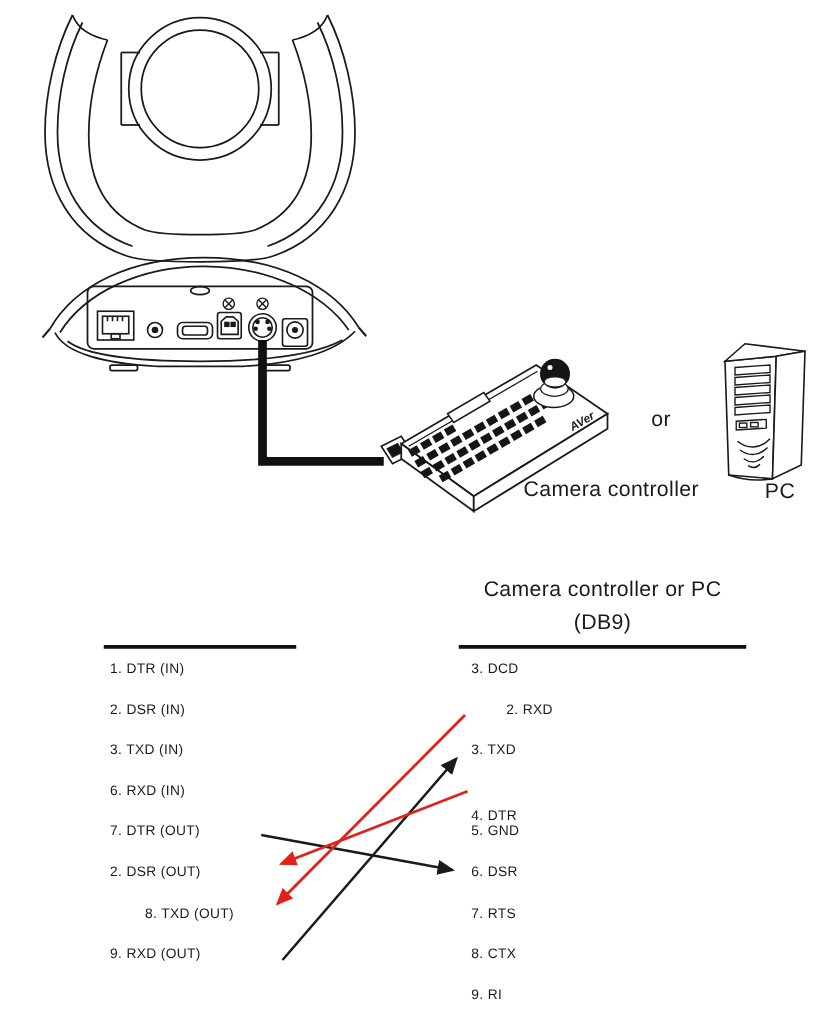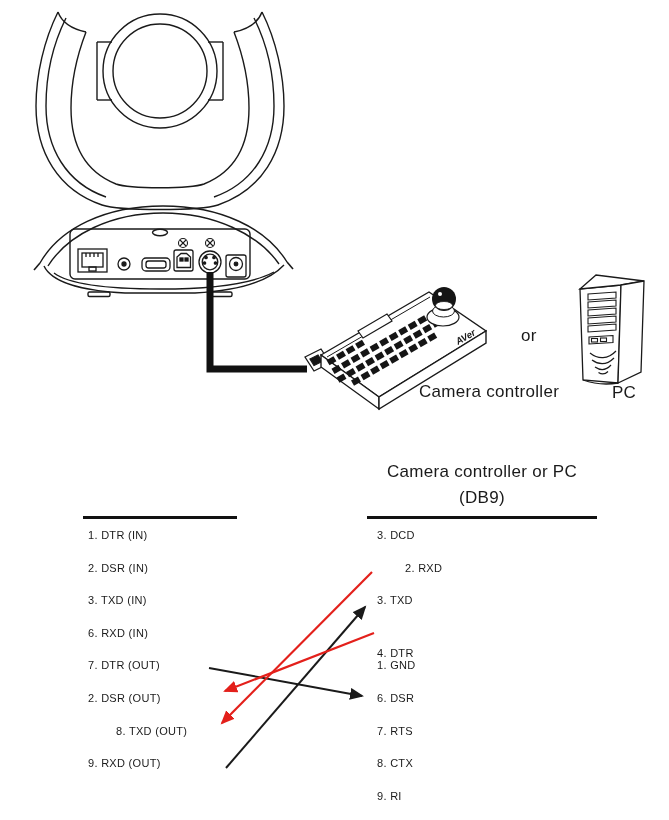--- a/index.html
+++ b/index.html
@@ -218,19 +218,19 @@
 <div class="pin" style="left:88px;top:624px;text-align:right;">6. RXD (IN)</div>
 <div class="pin" style="left:88px;top:656px;">7. DTR (OUT)</div>
 <div class="pin" style="left:88px;top:689px;">2. DSR (OUT)</div>
 <div class="pin" style="left:88px;top:722px;margin-left:28px;">8. TXD (OUT)</div>
 <div class="pin" style="left:88px;top:754px;">9. RXD (OUT)</div>
 
 <div class="pin" style="left:377px;top:526px;">3. DCD</div>
 <div class="pin" style="left:377px;top:559px;margin-left:28px;">2. RXD</div>
 <div class="pin" style="left:377px;top:591px;">3. TXD</div>
 <div class="pin" style="left:377px;top:624px;margin-top:20px;">4. DTR</div>
-<div class="pin" style="left:377px;top:656px;">1. GND</div>
+<div class="pin" style="left:377px;top:656px;">5. GND</div>
 <div class="pin" style="left:377px;top:689px;">6. DSR</div>
 <div class="pin" style="left:377px;top:722px;">7. RTS</div>
 <div class="pin" style="left:377px;top:754px;">8. CTX</div>
 <div class="pin" style="left:377px;top:787px;">9. RI</div>
 
 </div>
 
 </body></html>

